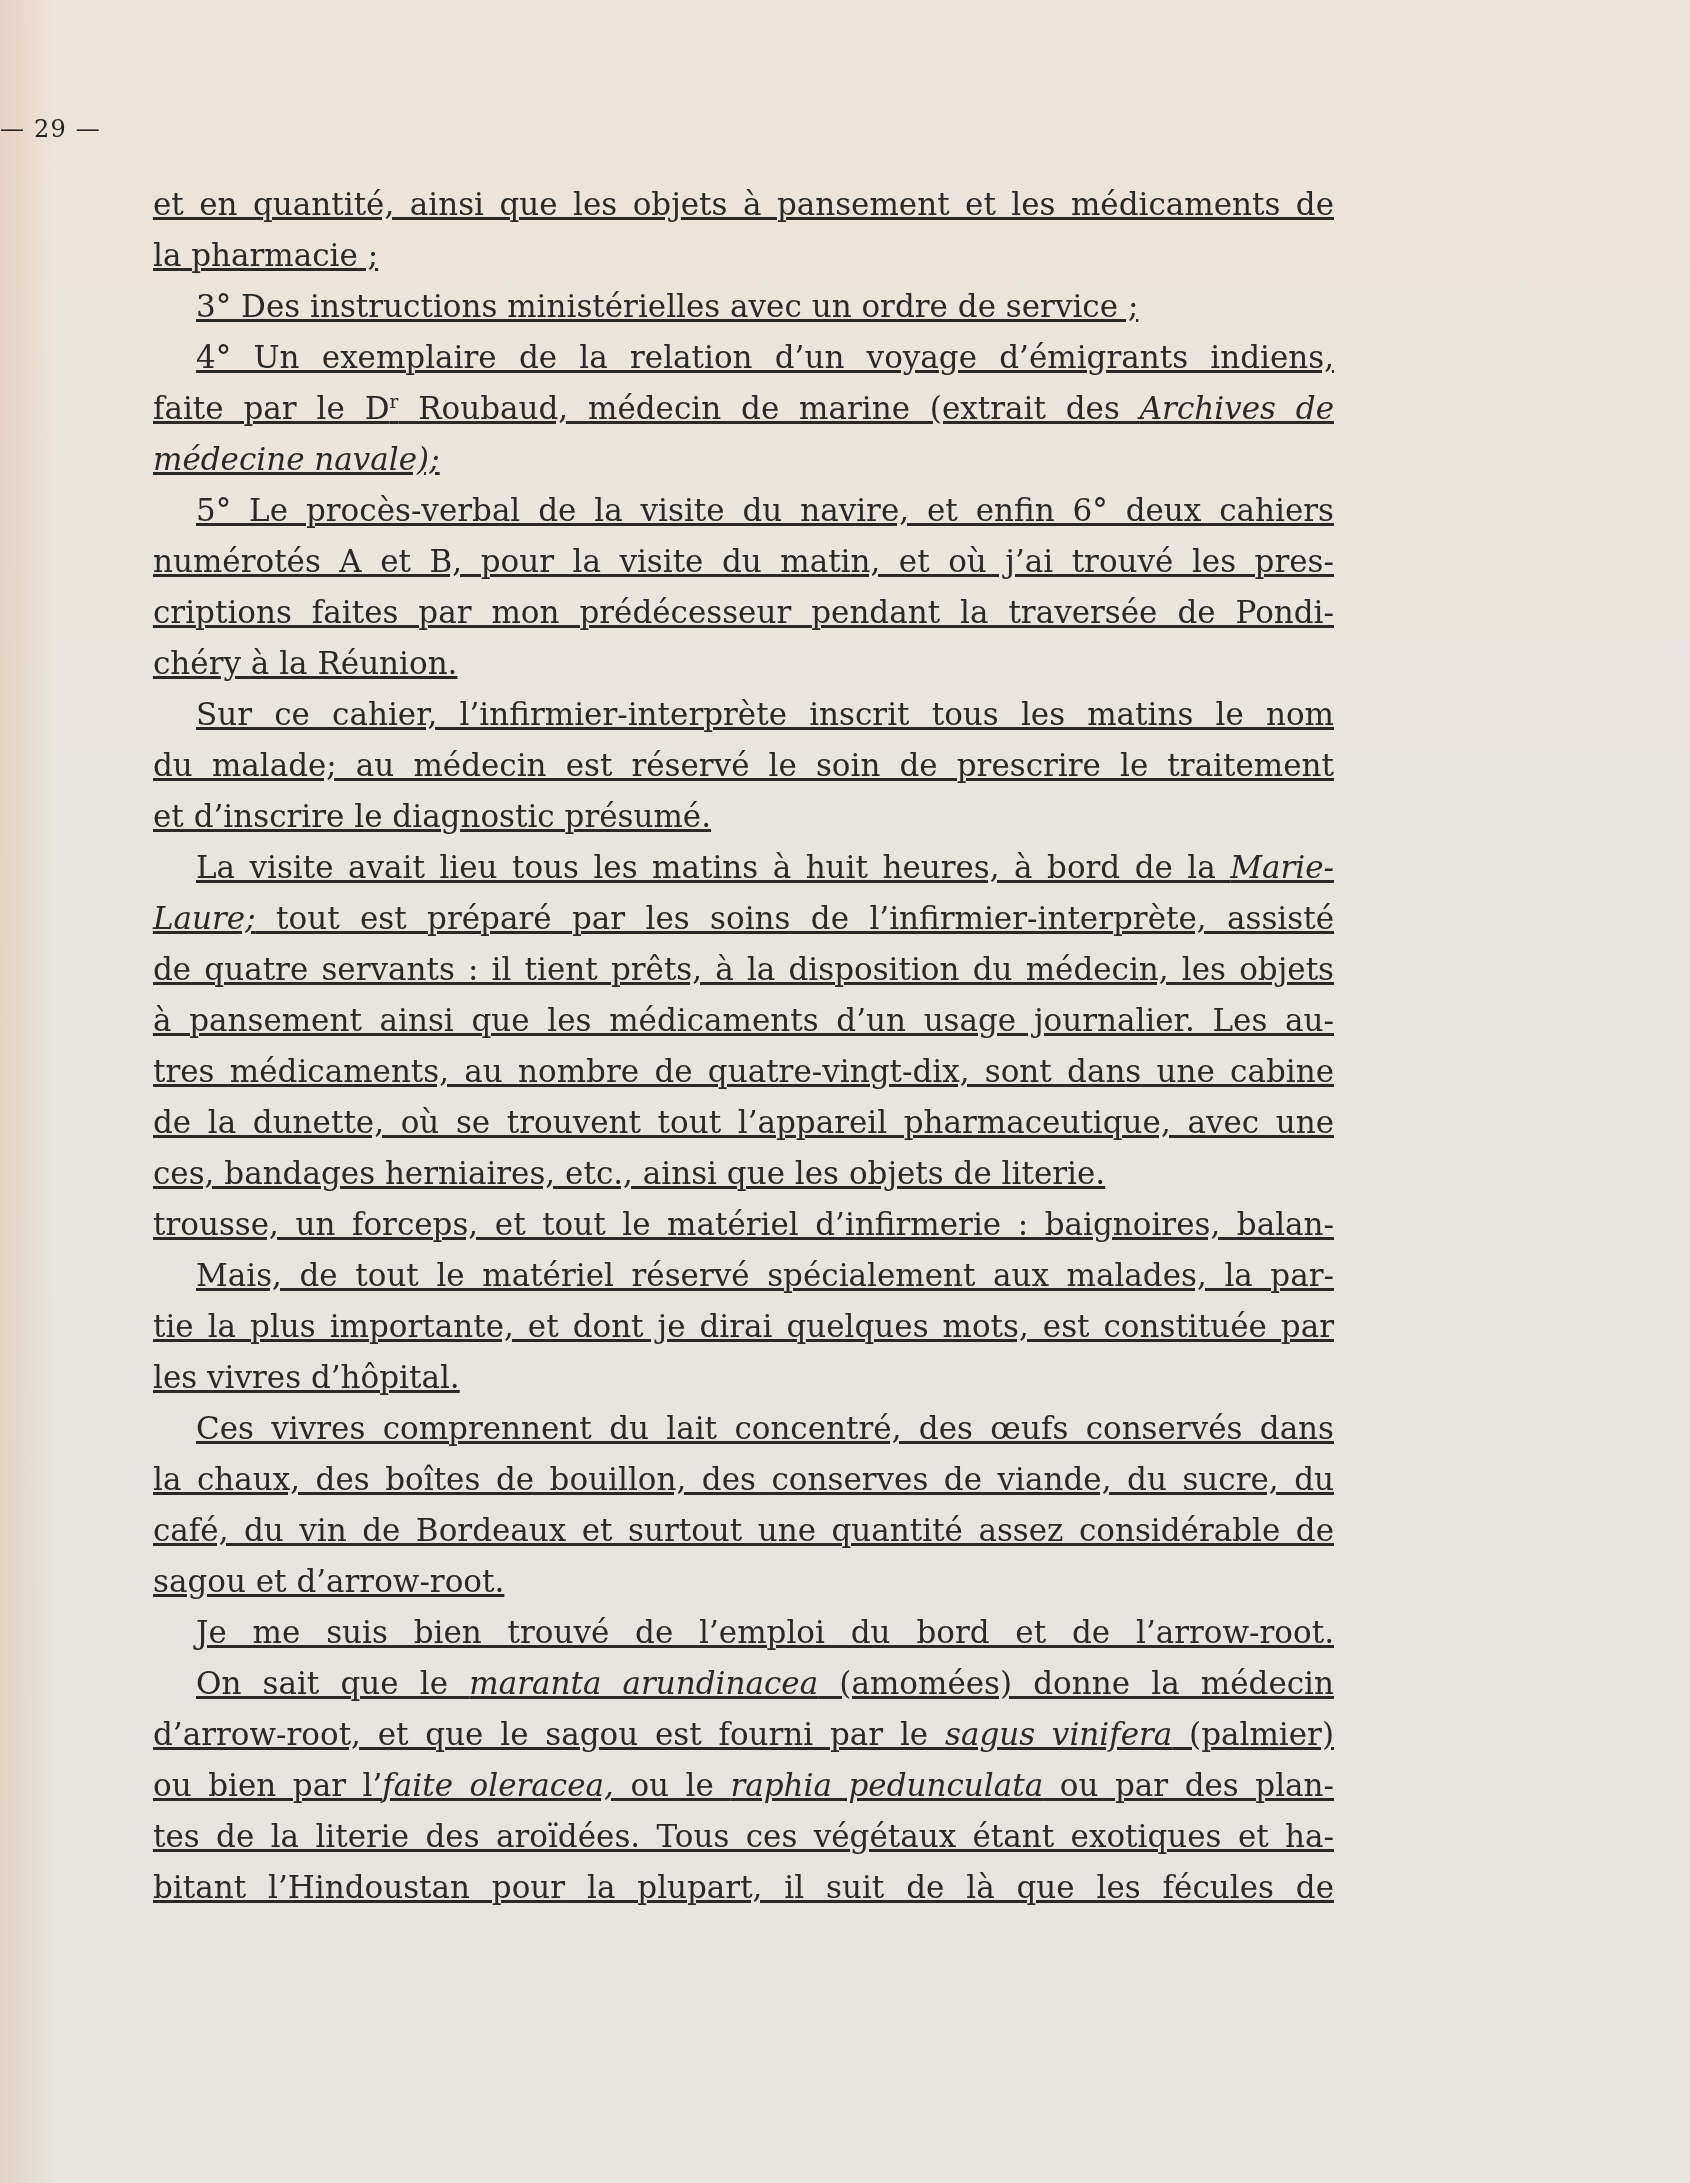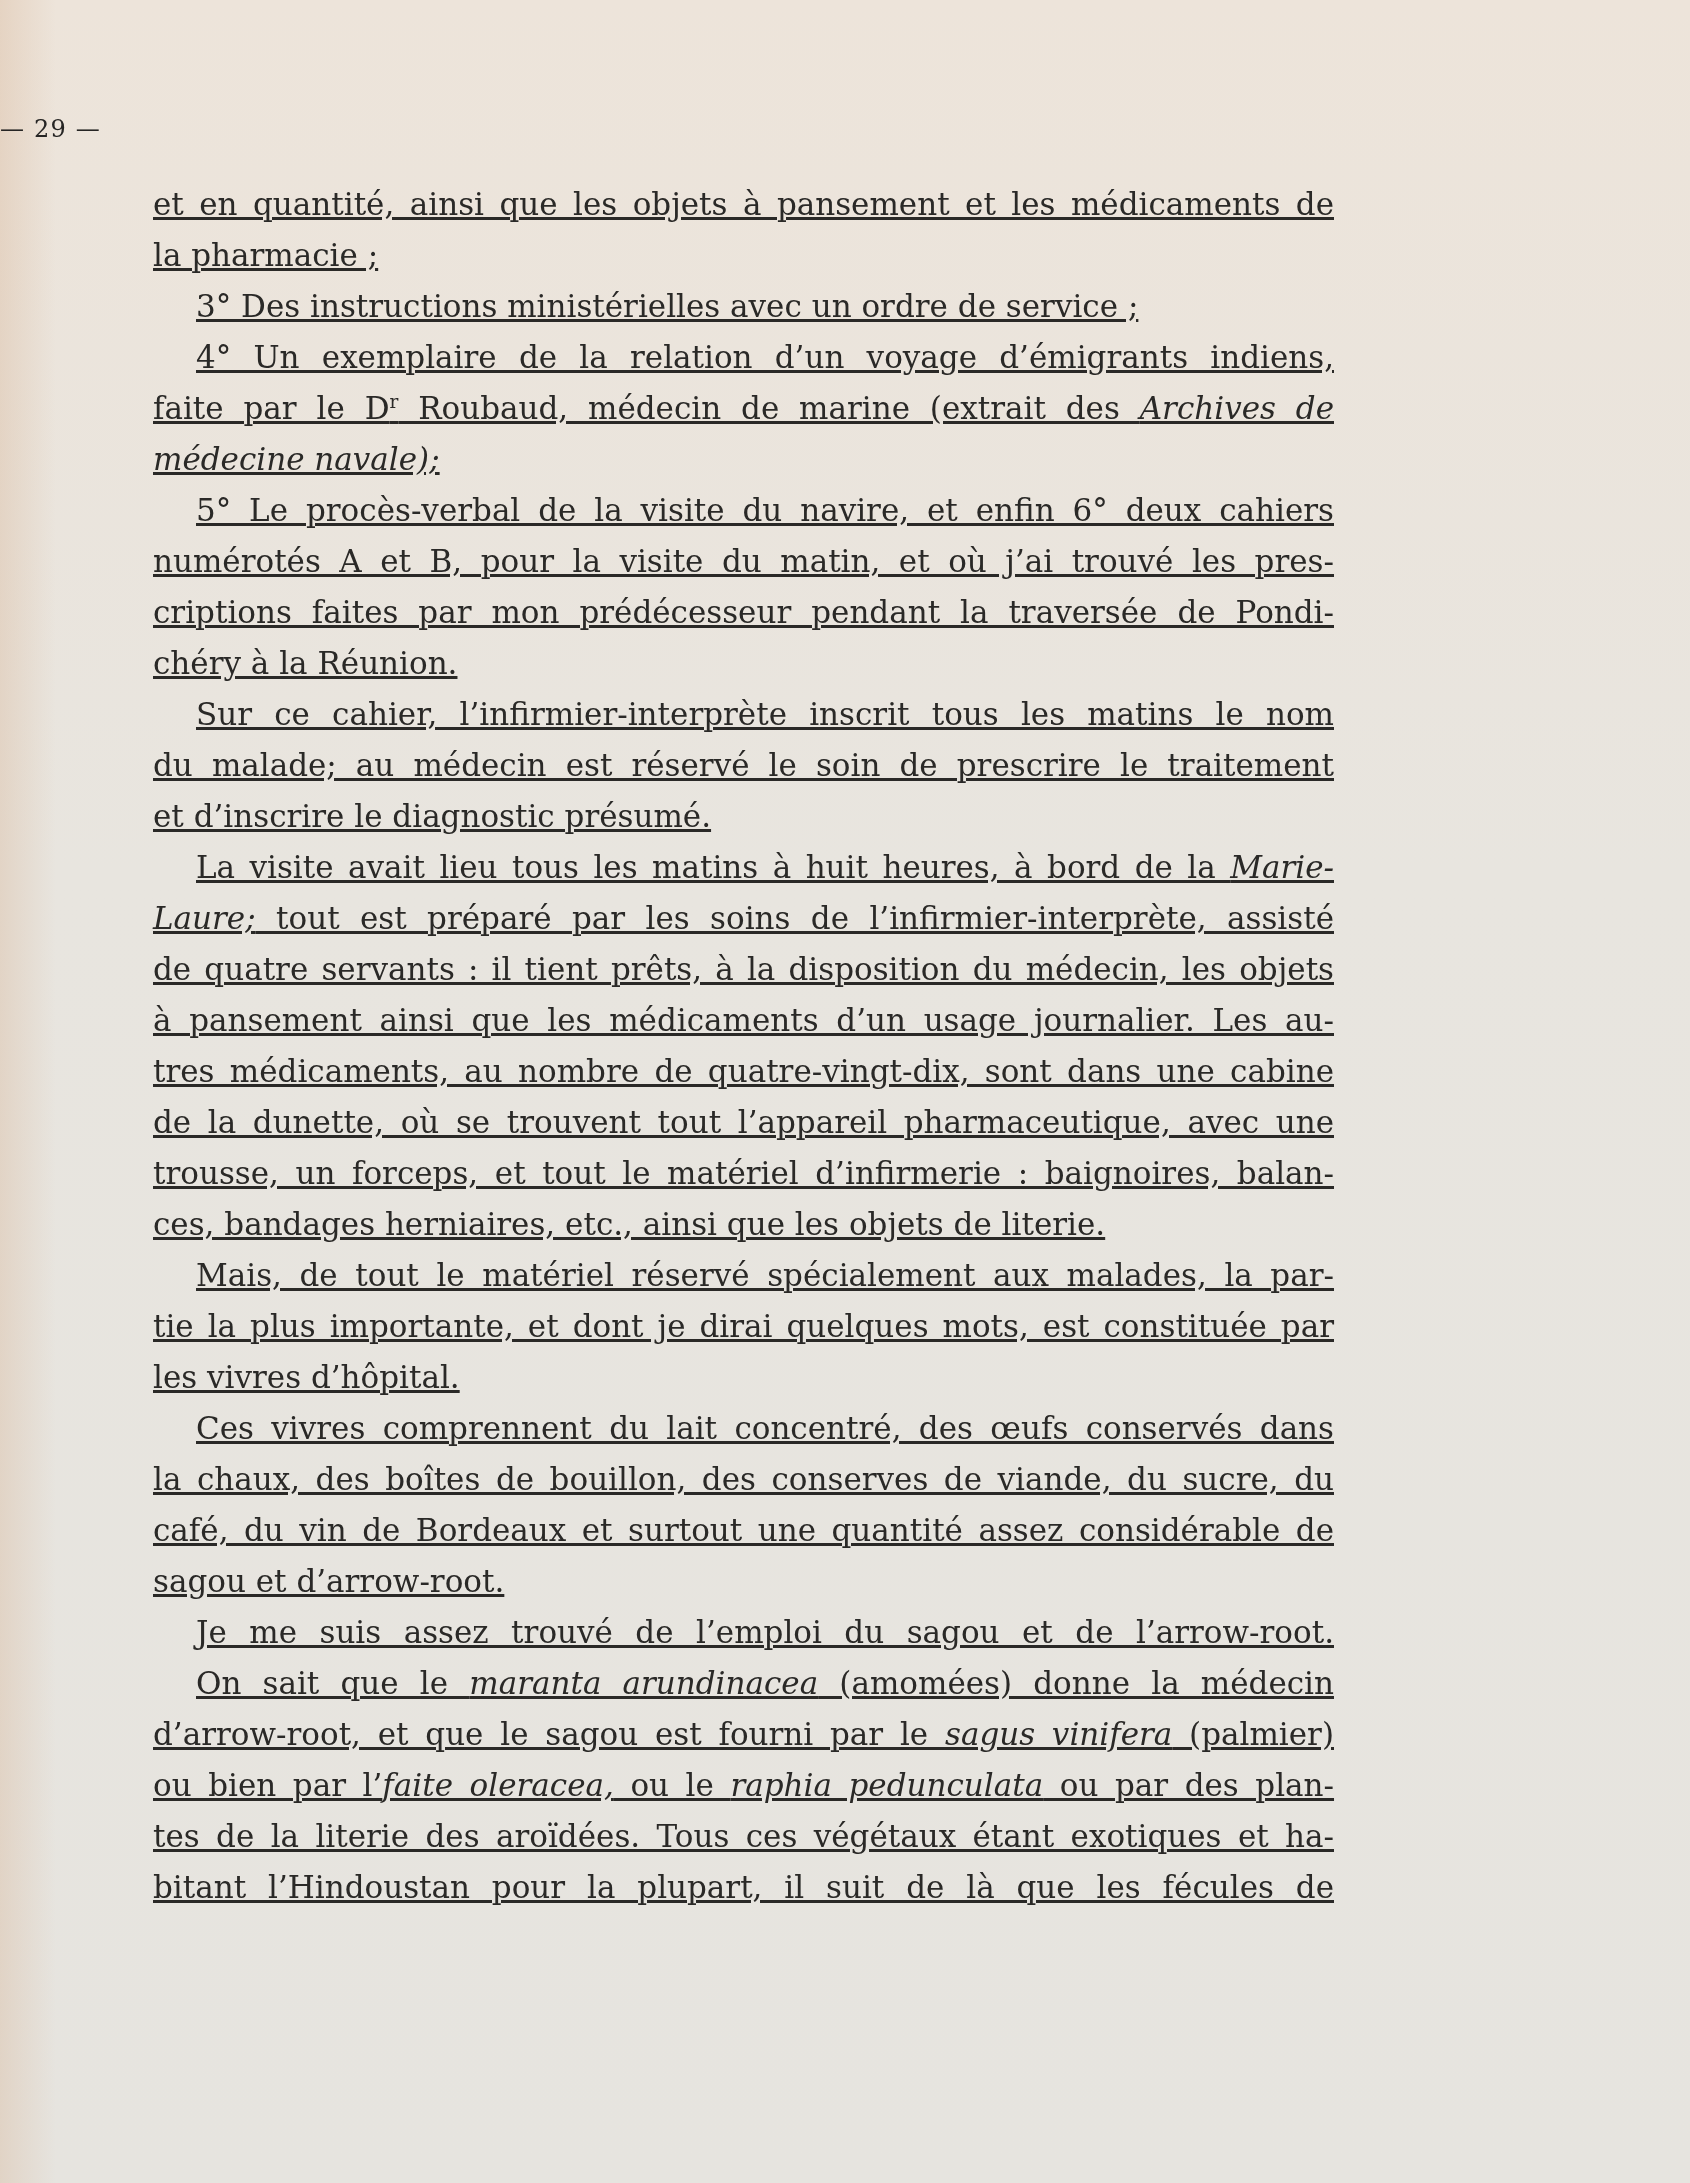--- a/index.html
+++ b/index.html
@@ -70,30 +70,30 @@
       <div class="line last"><span>chéry à la Réunion.</span></div>
       <div class="line indent"><span>Sur ce cahier, l’infirmier-interprète inscrit tous les matins le nom</span></div>
       <div class="line"><span>du malade; au médecin est réservé le soin de prescrire le traitement</span></div>
       <div class="line last"><span>et d’inscrire le diagnostic présumé.</span></div>
       <div class="line indent"><span>La visite avait lieu tous les matins à huit heures, à bord de la </span><span class="it">Marie-</span></div>
       <div class="line"><span class="it">Laure;</span><span> tout est préparé par les soins de l’infirmier-interprète, assisté</span></div>
       <div class="line"><span>de quatre servants : il tient prêts, à la disposition du médecin, les objets</span></div>
       <div class="line"><span>à pansement ainsi que les médicaments d’un usage journalier. Les au-</span></div>
       <div class="line"><span>tres médicaments, au nombre de quatre-vingt-dix, sont dans une cabine</span></div>
       <div class="line"><span>de la dunette, où se trouvent tout l’appareil pharmaceutique, avec une</span></div>
+      <div class="line last"><span>ces, bandages herniaires, etc., ainsi que les objets de literie.</span></div>
       <div class="line"><span>trousse, un forceps, et tout le matériel d’infirmerie : baignoires, balan-</span></div>
-      <div class="line last"><span>ces, bandages herniaires, etc., ainsi que les objets de literie.</span></div>
       <div class="line indent"><span>Mais, de tout le matériel réservé spécialement aux malades, la par-</span></div>
       <div class="line"><span>tie la plus importante, et dont je dirai quelques mots, est constituée par</span></div>
       <div class="line last"><span>les vivres d’hôpital.</span></div>
       <div class="line indent"><span>Ces vivres comprennent du lait concentré, des œufs conservés dans</span></div>
       <div class="line"><span>la chaux, des boîtes de bouillon, des conserves de viande, du sucre, du</span></div>
       <div class="line"><span>café, du vin de Bordeaux et surtout une quantité assez considérable de</span></div>
       <div class="line last"><span>sagou et d’arrow-root.</span></div>
-      <div class="line indent"><span>Je me suis assez trouvé de l’emploi du sagou et de l’arrow-root.</span></div>
+      <div class="line indent"><span>Je me suis bien trouvé de l’emploi du bord et de l’arrow-root.</span></div>
       <div class="line indent"><span>On sait que le </span><span class="it">maranta arundinacea</span><span> (amomées) donne la médecin</span></div>
       <div class="line"><span>d’arrow-root, et que le sagou est fourni par le </span><span class="it">sagus vinifera</span><span> (palmier)</span></div>
       <div class="line"><span>ou bien par l’</span><span class="it">faite oleracea,</span><span> ou le </span><span class="it">raphia pedunculata</span><span> ou par des plan-</span></div>
       <div class="line"><span>tes de la literie des aroïdées. Tous ces végétaux étant exotiques et ha-</span></div>
       <div class="line"><span>bitant l’Hindoustan pour la plupart, il suit de là que les fécules de</span></div>
     </div>
 </div>
 
 
 </body></html>

